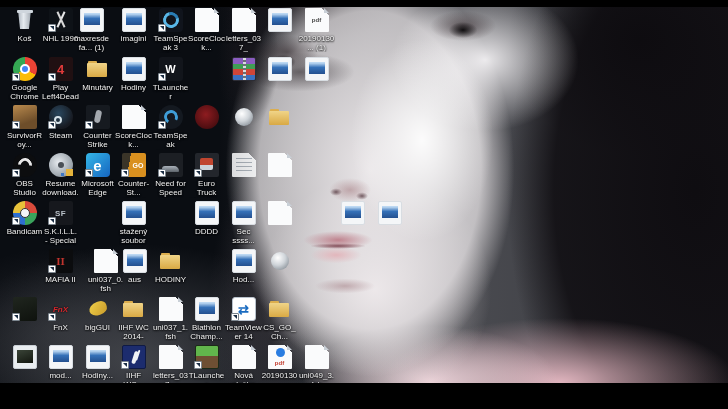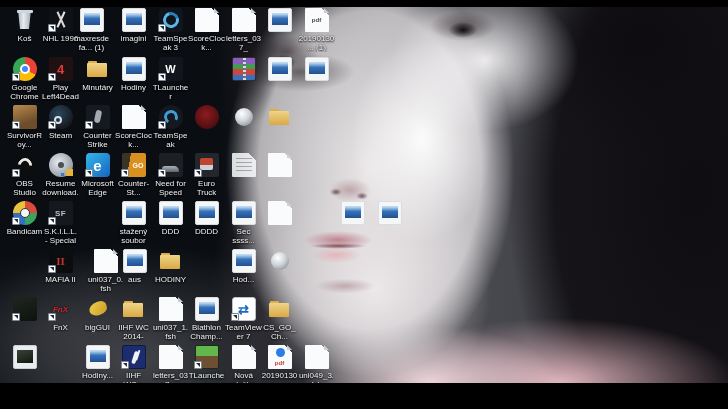--- a/index.html
+++ b/index.html
@@ -313,24 +313,20 @@
       <span class="g g-skill">
         <span class="t">SF</span>
       </span>
       <i class="b"></i>
       <span class="lb">S.K.I.L.L. - Special For...</span>
     </div>
   <div class="ic" style="left:115px;top:201px">
       <span class="g g-image"></span>
       <span class="lb">stažený soubor</span>
     </div>
-  <div class="ic" style="left:152px;top:201px">
-      <span class="g g-image"></span>
-      <span class="lb">DDD</span>
-    </div>
   <div class="ic" style="left:188px;top:201px">
       <span class="g g-image"></span>
       <span class="lb">DDDD</span>
     </div>
   <div class="ic" style="left:225px;top:201px">
       <span class="g g-image"></span>
       <span class="lb">Sec ssss...</span>
     </div>
   <div class="ic" style="left:261px;top:201px">
       <span class="g g-file"></span>
@@ -399,31 +395,35 @@
     </div>
   <div class="ic" style="left:188px;top:297px">
       <span class="g g-image"></span>
       <span class="lb">Biathlon Champ...</span>
     </div>
   <div class="ic" style="left:225px;top:297px">
       <span class="g g-teamviewer">
         <span class="t">⇄</span>
       </span>
       <i class="b"></i>
-      <span class="lb">TeamViewer 7</span>
+      <span class="lb">TeamViewer 14</span>
     </div>
   <div class="ic" style="left:261px;top:297px">
       <span class="g g-folder"></span>
       <span class="lb">CS_GO_Ch...</span>
     </div>
 
   <div class="ic" style="left:6px;top:345px">
       <span class="g g-darkimage"></span>
       <span class="lb"></span>
     </div>
+  <div class="ic" style="left:42px;top:345px">
+      <span class="g g-image"></span>
+      <span class="lb">mod...</span>
+    </div>
   <div class="ic" style="left:79px;top:345px">
       <span class="g g-image"></span>
       <span class="lb">Hodiny...</span>
     </div>
   <div class="ic" style="left:115px;top:345px">
       <span class="g g-iihf"></span>
       <i class="b"></i>
       <span class="lb">IIHF WC...</span>
     </div>
   <div class="ic" style="left:152px;top:345px">

